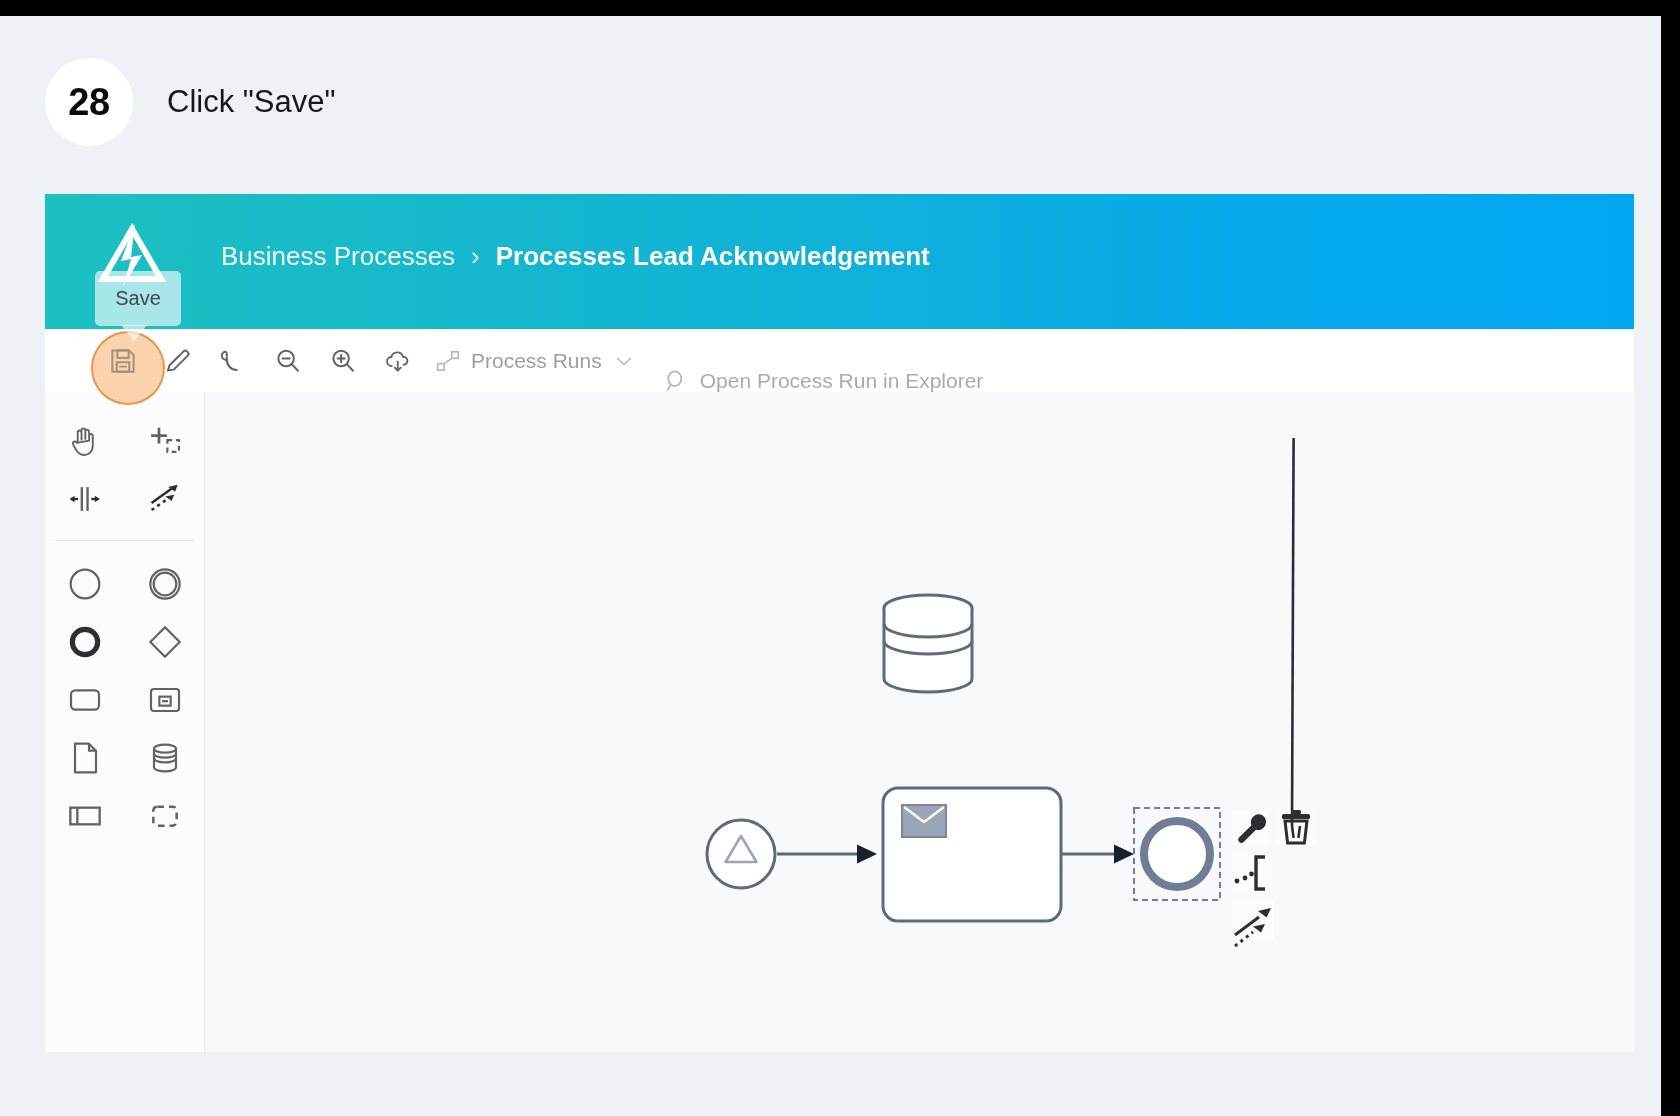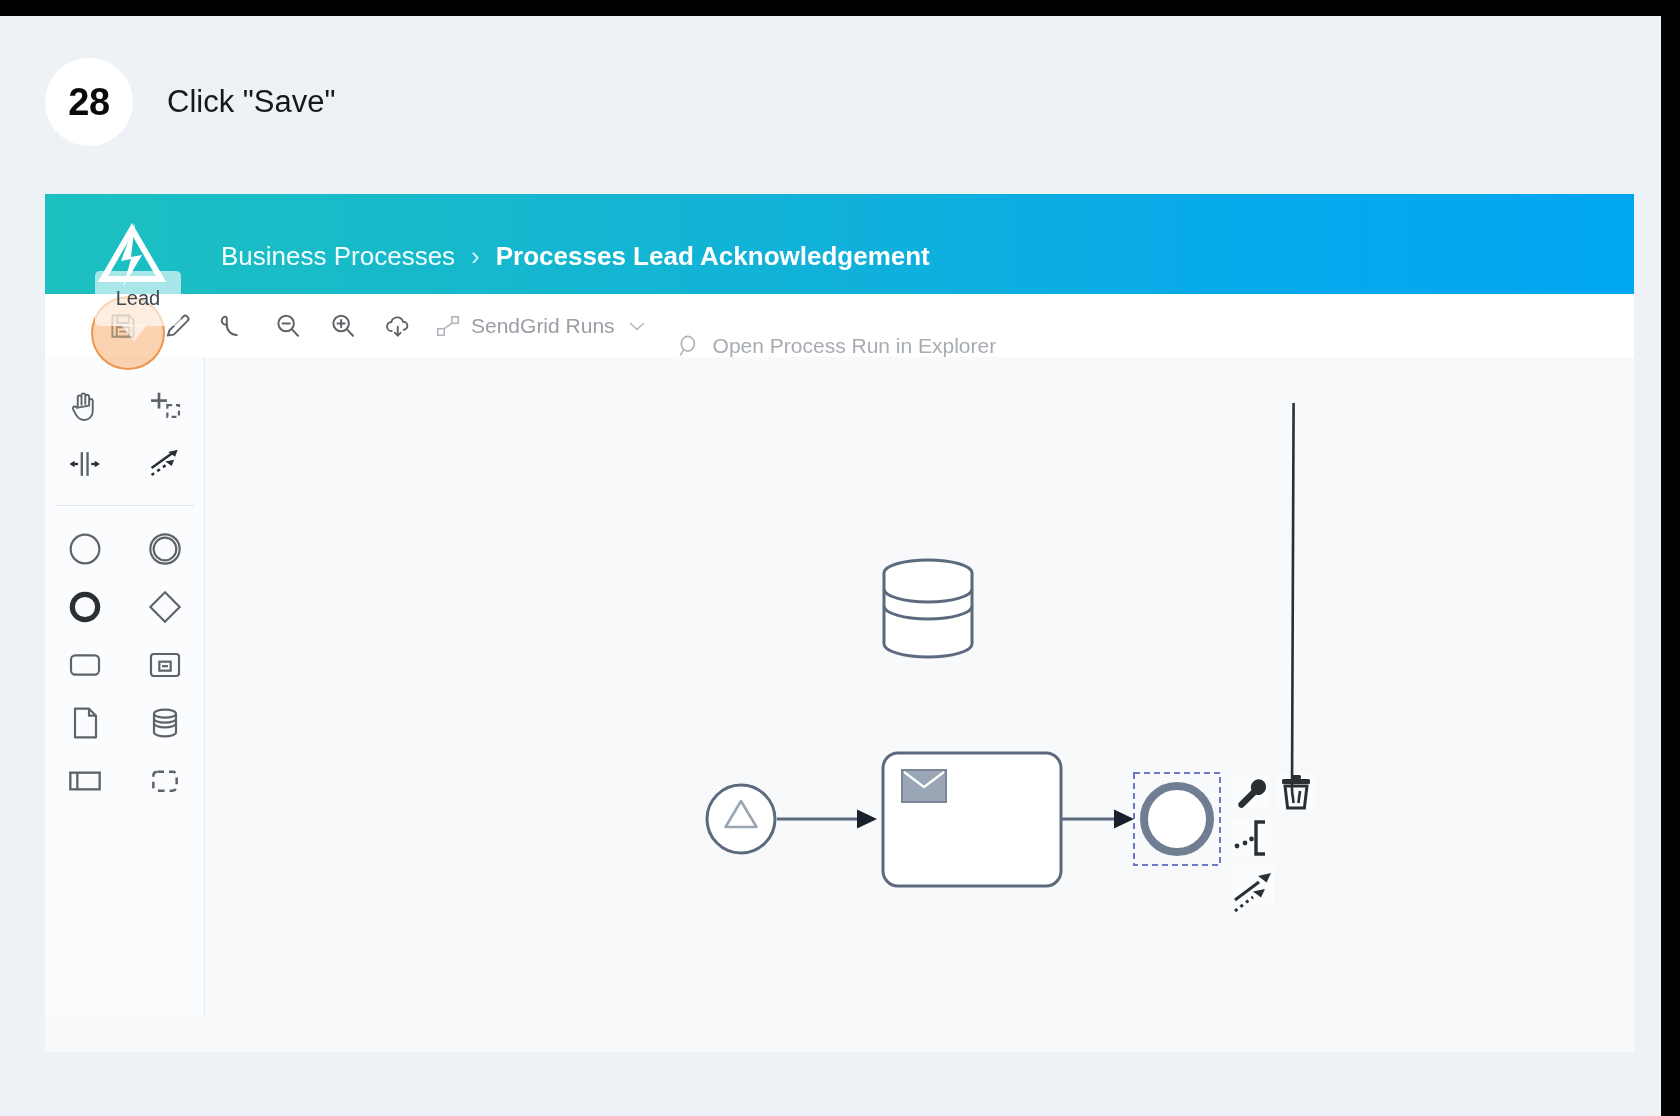--- a/index.html
+++ b/index.html
@@ -46,21 +46,21 @@
     position: absolute;
     left: 45px; top: 178px;
     width: 1589px; height: 858px;
     background: #f7f9fb;
     overflow: hidden;
   }
 
   
   .app-header {
     position: relative;
-    height: 100px;
+    height: 135px;
     background: linear-gradient(90deg, #1dc0c0 0%, #15b8cd 28%, #0eb0dd 55%, #05a9ec 78%, #00a6f0 100%);
     text-decoration: underline;
   }
   .logo {
     position: absolute;
     left: 50px; top: 27px;
     width: 74px; height: 74px;
   }
   .breadcrumb {
     position: absolute;
@@ -180,21 +180,21 @@
           <path d="M40 2 L26 40 L36 38 L28 66 L47 34 L36 36 Z" fill="#ffffff"></path>
         </svg>
 
         <div class="breadcrumb">
           <span class="bc-root">Business Processes</span>
           <span class="bc-sep">›</span>
           <span class="bc-current">Processes Lead Acknowledgement</span>
         </div>
 
         <div class="tooltip">
-          <span>Lead</span>
+          <span>Save</span>
         </div>
       </div>
 
       <div class="toolbar">
 
         <div class="highlight-ring"></div>
 
         <div class="tb-btn">
           <svg width="30" height="30" viewBox="0 0 24 24">
             <path d="M3.5 3.5h13.2L20.5 7.3v13.2H3.5z" fill="none" stroke="#6f8b93" stroke-width="1.6"></path>
@@ -241,21 +241,21 @@
             <path d="M9.4 17.3l2.4 2.4 2.4-2.4" fill="none" stroke="#5f6368" stroke-width="1.5" stroke-linecap="round" stroke-linejoin="round"></path>
           </svg>
         </div>
 
         <div class="tb-group">
           <svg width="26" height="26" viewBox="0 0 24 24">
             <rect x="2.5" y="14.5" width="6" height="6" fill="none" stroke="#b2b7bd" stroke-width="1.5"></rect>
             <rect x="15.5" y="3.5" width="6" height="6" fill="none" stroke="#b2b7bd" stroke-width="1.5"></rect>
             <line x1="8.6" y1="14.4" x2="15.4" y2="9.6" stroke="#b2b7bd" stroke-width="1.5"></line>
           </svg>
-          <span class="tb-label">SendGrid Runs</span>
+          <span class="tb-label">Process Runs</span>
           <svg width="24" height="24" viewBox="0 0 24 24">
             <path d="M5.5 9.5L12 15.5l6.5-6" fill="none" stroke="#b2b7bd" stroke-width="1.6" stroke-linecap="round"></path>
           </svg>
         </div>
 
         <div class="tb-group" style="margin-left:26px;margin-top:40px;">
           <svg width="28" height="28" viewBox="0 0 24 24">
             <ellipse cx="11" cy="10" rx="5.6" ry="6.3" fill="none" stroke="#b2b7bd" stroke-width="1.5"></ellipse>
             <line x1="7.2" y1="15.3" x2="4.8" y2="19.6" stroke="#b2b7bd" stroke-width="1.5" stroke-linecap="round"></line>
           </svg>

